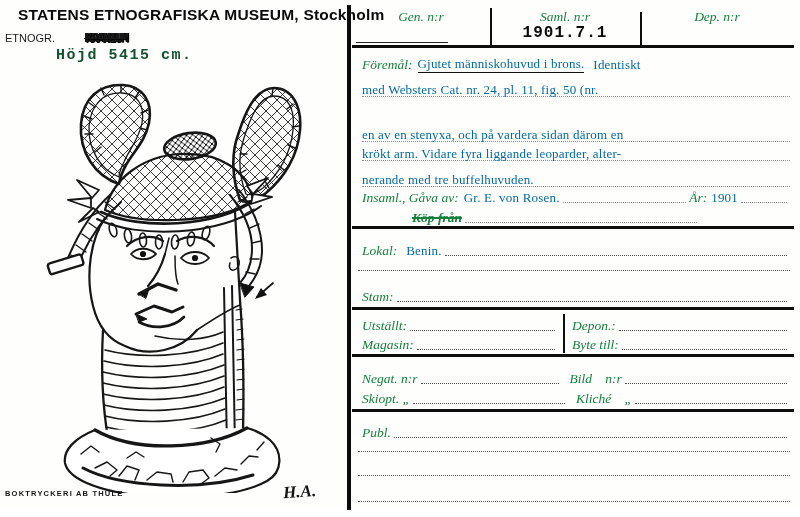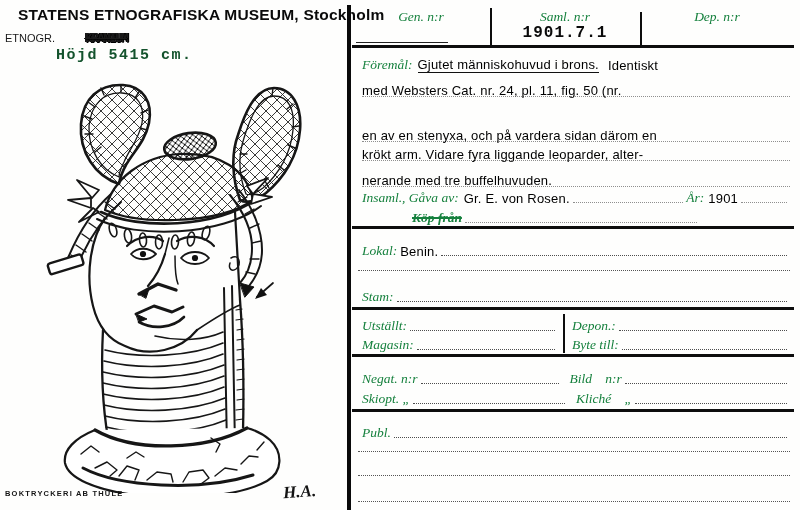--- a/index.html
+++ b/index.html
@@ -37,22 +37,22 @@
   .initials {
     position:absolute; left:283px; top:482px;
     font-family:"Liberation Serif", serif; font-style:italic;
     font-size:17px; font-weight:bold; transform:rotate(-4deg); color:#141414;
   }
   
   .main-divider { position:absolute; left:347px; top:5px; width:3.5px; height:506px; background:#0a0a0a; }
   
   .lbl { font-family:"Liberation Serif", serif; font-style:italic; font-size:13.5px; color:#15803d; white-space:nowrap; }
   .type {
-    font-family:Liberation Sans, sans-serif;
-    font-size:13px; letter-spacing:.2px; color:#000000; white-space:pre;
+    font-family:Liberation Serif, serif;
+    font-size:13px; letter-spacing:.2px; color:#0369a1; white-space:pre;
   }
   .u { border-bottom:1.6px solid #111; }
   .hline { position:absolute; left:352px; right:6px; height:2.6px; background:#0d0d0d; }
   .vline { position:absolute; background:#0d0d0d; }
   .hdr-label { position:absolute; top:9px; text-align:center; }
   .saml-value {
     position:absolute; top:24px; left:492px; width:146px; text-align:center;
     font-family:"Liberation Mono","DejaVu Sans Mono",monospace;
     font-size:16px; font-weight:bold; letter-spacing:1px; color:#0a0a0a;
   }
@@ -288,21 +288,21 @@
   </div>
 
   <div class="flexrow" style="top:208px;left:412px;right:100px;height:18px;">
     <span class="lbl struck">Köp från</span>
     <span class="dots lite"></span>
   </div>
   <div class="hline" style="top:226px;"></div>
 
   <div class="flexrow" style="top:240px;height:19px;">
     <span class="lbl">Lokal:</span>
-    <span class="type" style="margin-left:3px;">Benin.</span>
+    <span class="type" style="margin-left:9px;">Benin.</span>
     <span class="dots"></span>
   </div>
   <div class="dotrow" style="top:270px;"></div>
 
   <div class="flexrow" style="top:286px;height:19px;">
     <span class="lbl">Stam:</span>
     <span class="dots"></span>
   </div>
   <div class="hline" style="top:307px;"></div>
 

